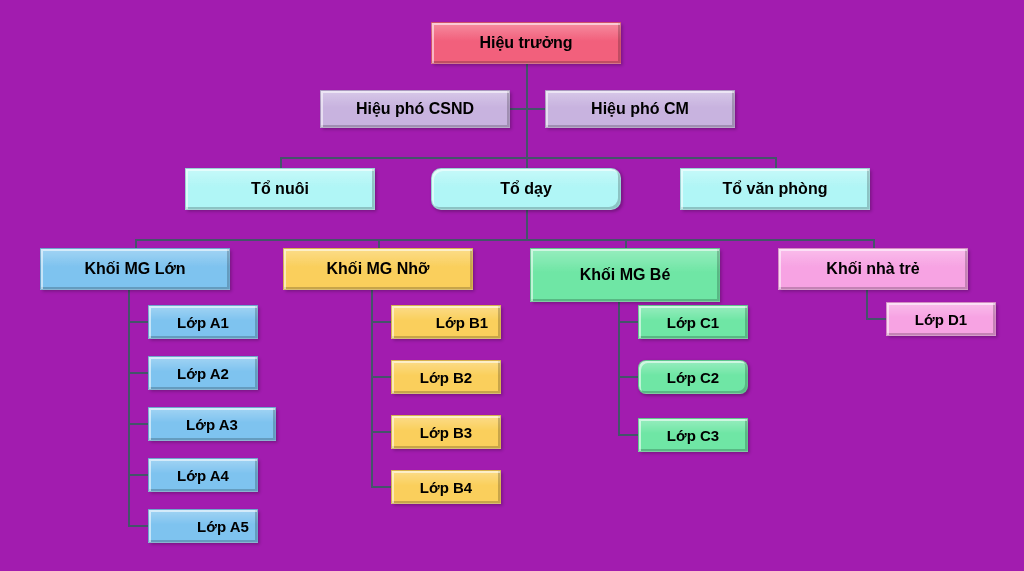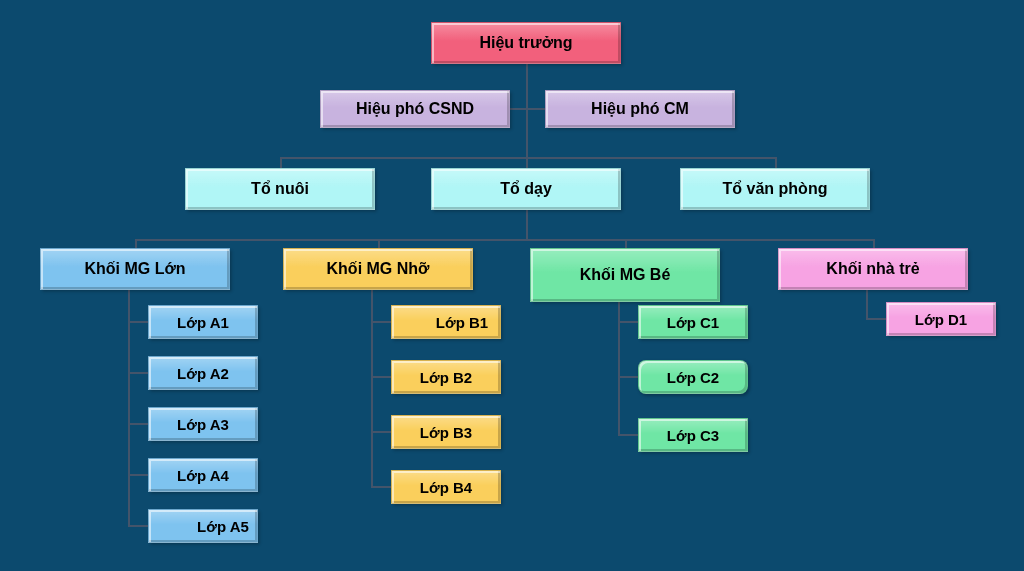--- a/index.html
+++ b/index.html
@@ -36,21 +36,21 @@
   }
   .node.small { font-size: 15px; }
   
   .line { position: absolute; background: #44546A; }
   .line.h { height: 1.5px; }
   .line.v { width: 1.5px; }
 </style>
 </head>
 <body>
 
-<div class="canvas" style="background: #0c4a6e;">
+<div class="canvas" style="background: #a21caf;">
 
   <div class="line v" style="left: 526px; top: 64px; height: 104px; background: rgb(68, 84, 106);"></div>
 
   <div class="line h" style="left: 510px; top: 108px; width: 35px; background: rgb(68, 84, 106);"></div>
 
   <div class="line h" style="left: 280px; top: 157px; width: 495px; background: rgb(68, 84, 106);"></div>
   <div class="line v" style="left: 280px; top: 157px; height: 11px; background: rgb(68, 84, 106);"></div>
   <div class="line v" style="left: 775px; top: 157px; height: 11px; background: rgb(68, 84, 106);"></div>
 
   <div class="line v" style="left: 526px; top: 210px; height: 30px; background: rgb(68, 84, 106);"></div>
@@ -80,31 +80,31 @@
 
   <div class="line v" style="left: 866px; top: 290px; height: 29px; background: rgb(68, 84, 106);"></div>
   <div class="line h" style="left: 866px; top: 318px; width: 20px; background: rgb(68, 84, 106);"></div>
 
   <div class="node" style="left: 431px; top: 22px; width: 190px; height: 42px; --fill: #F2607C;">Hiệu trưởng</div>
 
   <div class="node" style="left: 320px; top: 90px; width: 190px; height: 38px; --fill: #C8B3DF;">Hiệu phó CSND</div>
   <div class="node" style="left: 545px; top: 90px; width: 190px; height: 38px; --fill: #C8B3DF;">Hiệu phó CM</div>
 
   <div class="node" style="left: 185px; top: 168px; width: 190px; height: 42px; --fill: #B0F6F6;">Tổ nuôi</div>
-  <div class="node" style="left: 431px; top: 168px; width: 190px; height: 42px; --fill: #B0F6F6;">Tổ dạy</div>
+  <div class="node" style="left: 431px; top: 168px; width: 190px; height: 42px; border-radius: 10px; --fill: #B0F6F6;">Tổ dạy</div>
   <div class="node" style="left: 680px; top: 168px; width: 190px; height: 42px; --fill: #B0F6F6;">Tổ văn phòng</div>
 
   <div class="node" style="left: 40px; top: 248px; width: 190px; height: 42px; --fill: #7EC3EF;">Khối MG Lớn</div>
   <div class="node" style="left: 283px; top: 248px; width: 190px; height: 42px; --fill: #FACF5C;">Khối MG Nhỡ</div>
   <div class="node" style="left: 530px; top: 248px; width: 190px; height: 54px; --fill: #6FE6A5;">Khối MG Bé</div>
   <div class="node" style="left: 778px; top: 248px; width: 190px; height: 42px; --fill: #F7A3E3;">Khối nhà trẻ</div>
 
   <div class="node small" style="left: 148px; top: 305px; width: 110px; height: 34px; --fill: #7EC3EF;">Lớp A1</div>
   <div class="node small" style="left: 148px; top: 356px; width: 110px; height: 34px; --fill: #7EC3EF;">Lớp A2</div>
-  <div class="node small" style="left: 148px; top: 407px; width: 110px; height: 34px; --fill: #7EC3EF;">Lớp A3</div>
+  <div class="node small" style="left: 148px; top: 407px; width: 128px; height: 34px; --fill: #7EC3EF;">Lớp A3</div>
   <div class="node small" style="left: 148px; top: 458px; width: 110px; height: 34px; --fill: #7EC3EF;">Lớp A4</div>
   <div class="node small" style="left: 148px; top: 509px; width: 110px; height: 34px; padding-left: 40px; --fill: #7EC3EF;">Lớp A5</div>
 
   <div class="node small" style="left: 391px; top: 305px; width: 110px; height: 34px; padding-left: 32px; --fill: #FACF5C;">Lớp B1</div>
   <div class="node small" style="left: 391px; top: 360px; width: 110px; height: 34px; --fill: #FACF5C;">Lớp B2</div>
   <div class="node small" style="left: 391px; top: 415px; width: 110px; height: 34px; --fill: #FACF5C;">Lớp B3</div>
   <div class="node small" style="left: 391px; top: 470px; width: 110px; height: 34px; --fill: #FACF5C;">Lớp B4</div>
 
   <div class="node small" style="left: 638px; top: 305px; width: 110px; height: 34px; --fill: #6FE6A5;">Lớp C1</div>
   <div class="node small" style="left: 638px; top: 360px; width: 110px; height: 34px; border-radius: 8px; --fill: #6FE6A5;">Lớp C2</div>

